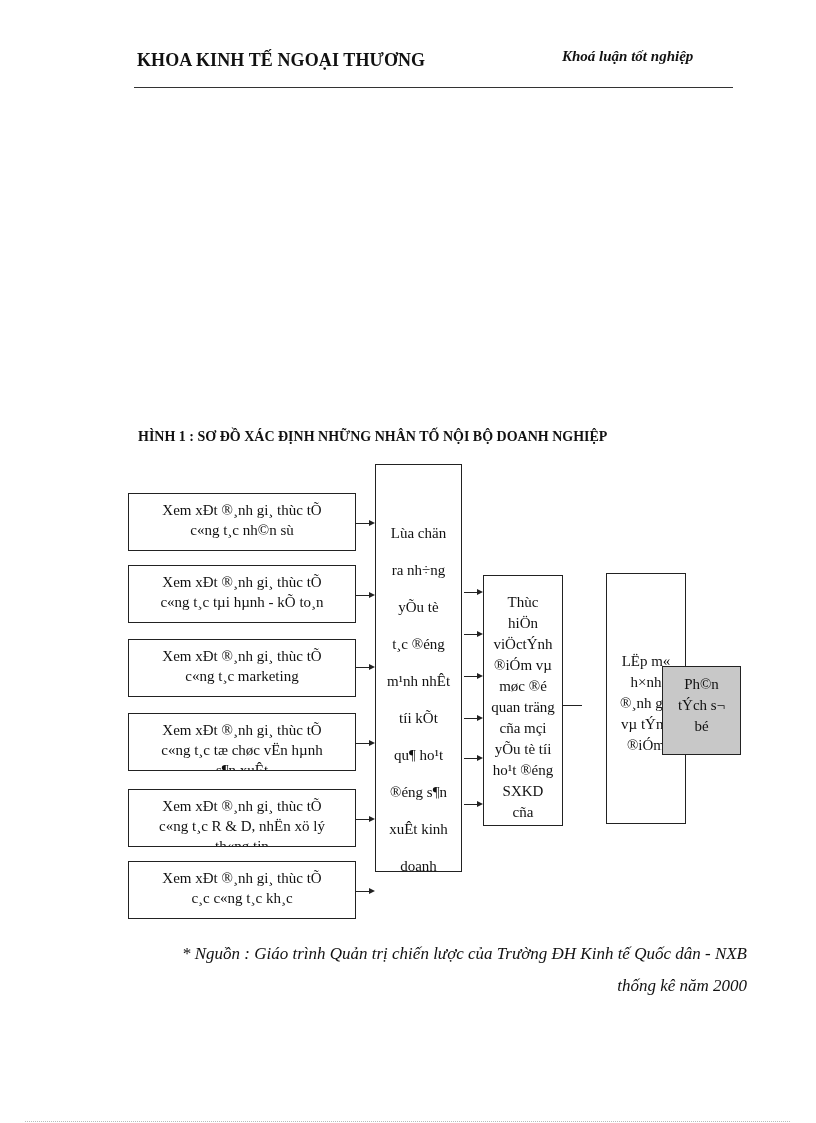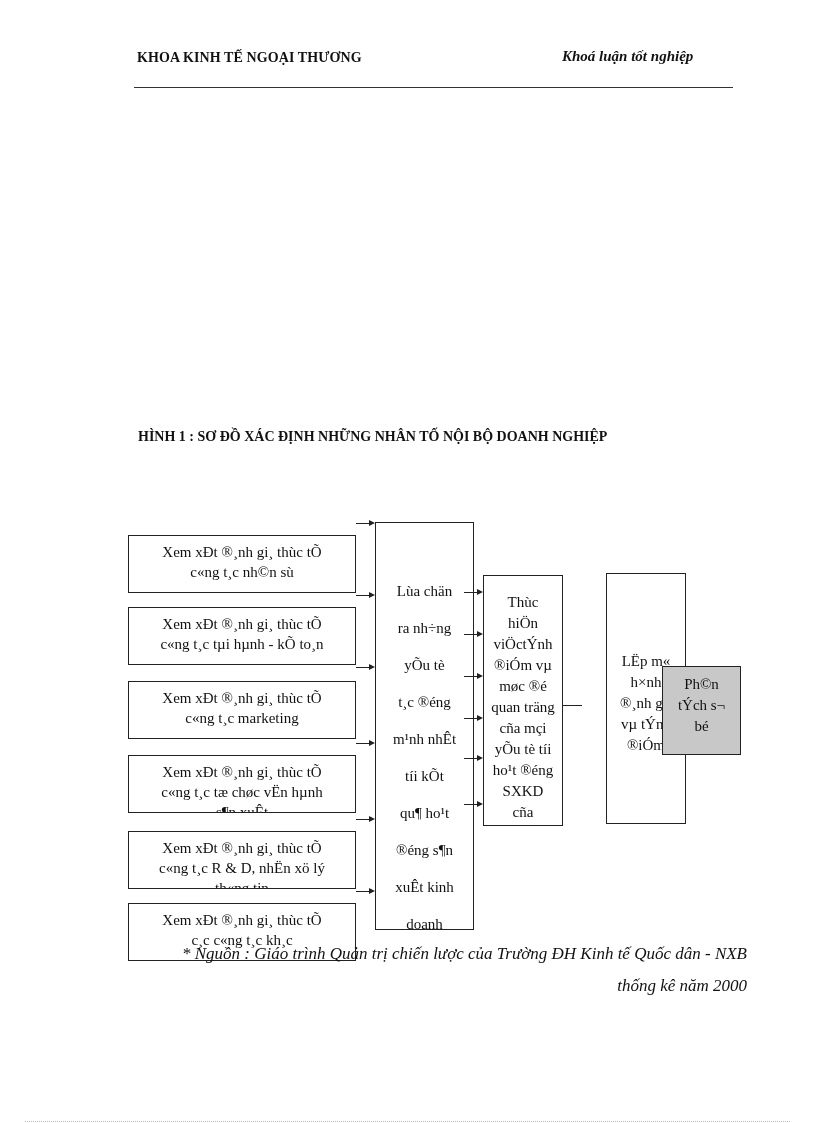--- a/index.html
+++ b/index.html
@@ -1,26 +1,26 @@
 <!DOCTYPE html>
 <html><head>
 <meta charset="utf-8">
 <style>
   html, body { margin:0; padding:0; background:#ffffff; }
   body { width:816px; height:1123px; position:relative; overflow:hidden;
          font-family:"Liberation Serif","DejaVu Serif",serif; color:#111; }
   .abs { position:absolute; }
-  .hdr-left { left:137px; top:50px; font-size:14px; font-weight:bold; letter-spacing:0.1px; }
+  .hdr-left { left:137px; top:50px; font-size:18px; font-weight:bold; letter-spacing:0.1px; }
   .hdr-right { left:562px; top:48px; font-size:15px; font-weight:bold; font-style:italic; }
   .hdr-rule { left:134px; top:87px; width:599px; height:0; border-top:1px solid #333; }
   .fig-title { left:138px; top:429px; font-size:14px; font-weight:bold; white-space:nowrap; }
   .box { position:absolute; border:1px solid #222; background:#fff; box-sizing:border-box;
          text-align:center; font-size:15px; line-height:20px; overflow:hidden; }
-  .box.left { left:128px; width:228px; padding-top:6px;margin-top:42px; }
-  .box.mid { left:375px; top:522px; width:99px; height:408px; line-height:37px; padding-top:50px; }
+  .box.left { left:128px; width:228px; padding-top:6px; }
+  .box.mid { left:375px; top:464px; width:87px; height:408px; line-height:37px; padding-top:50px; }
   .box.exec { left:483px; top:575px; width:80px; height:251px; line-height:21px; padding-top:16px; }
   .box.matrix { left:582px; top:573px; width:80px; height:251px; line-height:21px; padding-top:77px;margin-left:24px; }
   .box.comp { left:662px; top:666px; width:79px; height:89px; background:#c8c8c8; line-height:21px; padding-top:7px; }
   .hline { position:absolute; height:0; border-top:1px solid #222; }
   .arrow { position:absolute; width:0; height:0; border-top:3px solid transparent;
            border-bottom:3px solid transparent; border-left:6px solid #222; }
   .source { left:137px; top:938px; width:610px; font-size:17px; font-style:italic; line-height:32px; text-indent:40px;text-align:right; }
   .footer-dots { left:25px; top:1121px; width:765px; border-top:1px dotted #bbb; }
 </style>
 </head>

